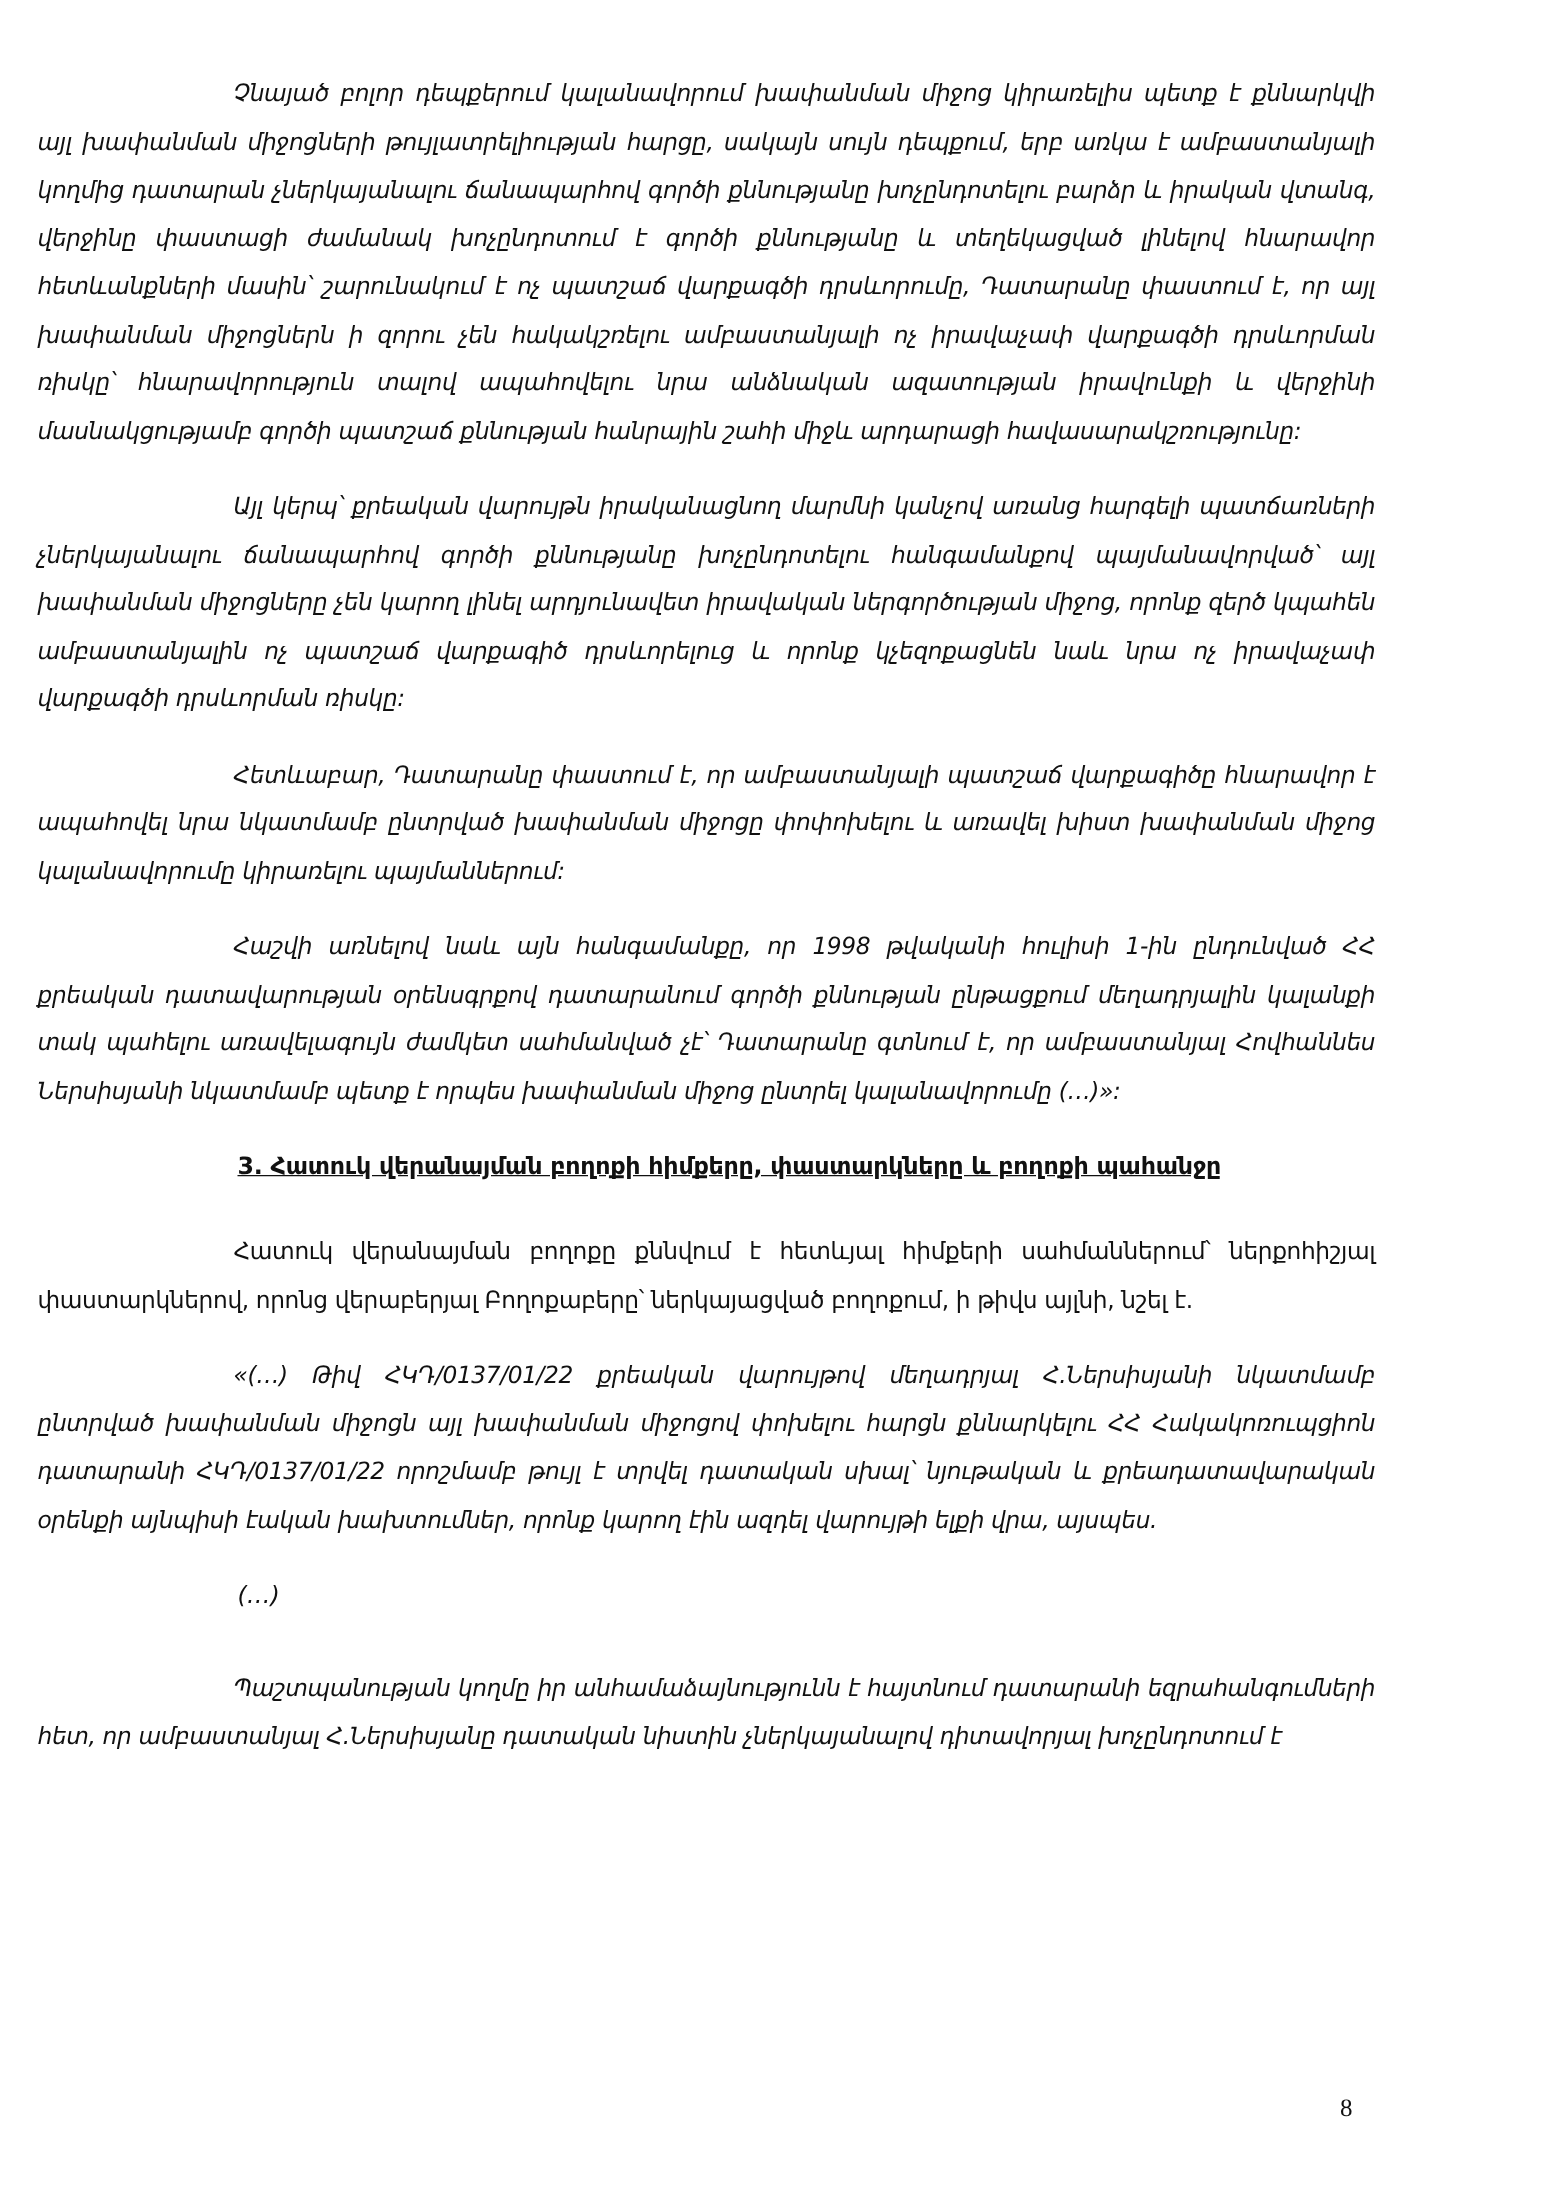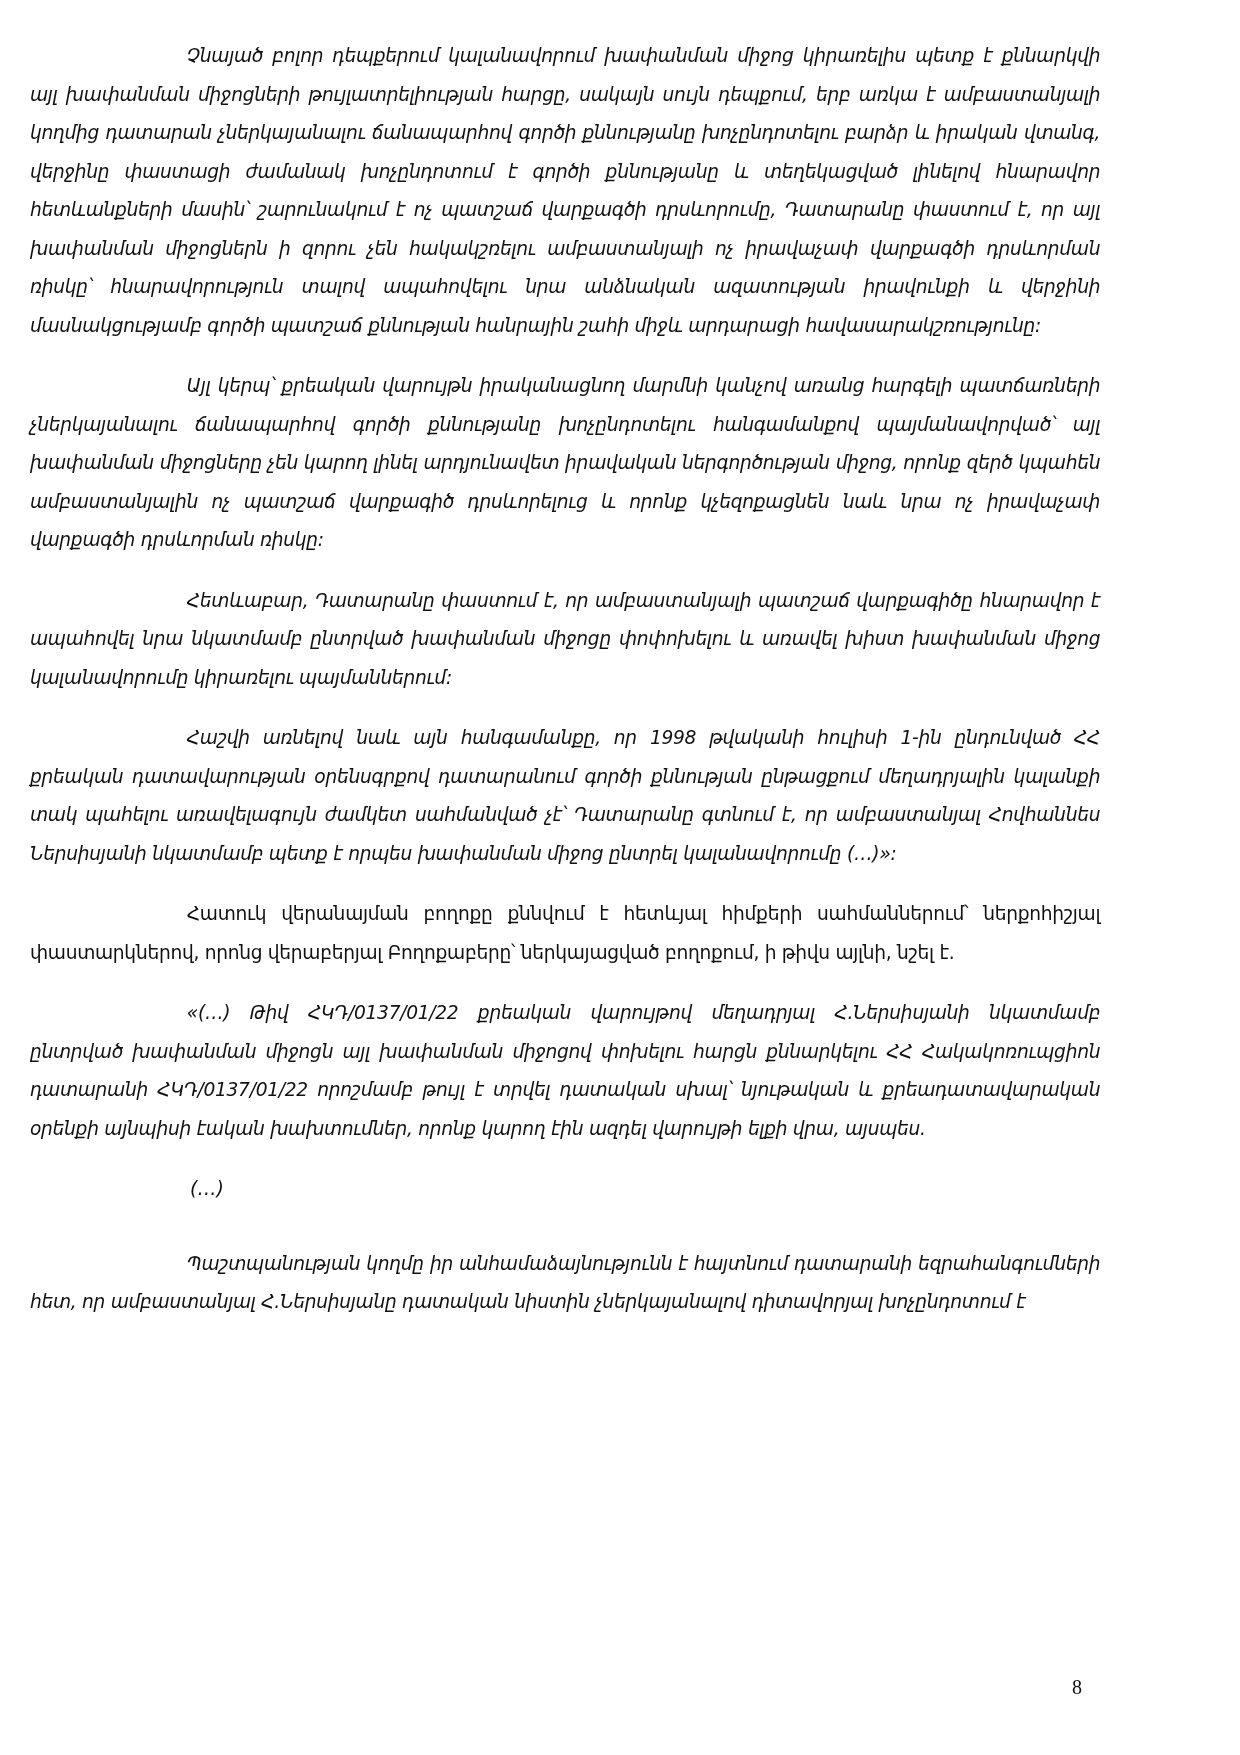--- a/index.html
+++ b/index.html
@@ -7,21 +7,21 @@
       width: 1240px;
       height: 1755px;
       position: relative;
       overflow: hidden;
       color: #111111;
       font-family: "DejaVu Sans", sans-serif;
     }
     .page {
       position: absolute;
       left: 30px;
-      top: 36px;
+      top: 56px;
       width: 1092px;
     }
     p.para {
       margin: 0 0 22px 0;
       font-size: 19px;
       line-height: 38.5px;
       text-align: justify;
       text-indent: 160px;
       letter-spacing: -0.3px;
       transform: scaleX(0.98);
@@ -56,20 +56,21 @@
   </style>
 </head>
 <body>
 
 <div class="page">
   <p class="para italic">Չնայած բոլոր դեպքերում կալանավորում խափանման միջոց կիրառելիս պետք է քննարկվի այլ խափանման միջոցների թույլատրելիության հարցը, սակայն սույն դեպքում, երբ առկա է ամբաստանյալի կողմից դատարան չներկայանալու ճանապարհով գործի քննությանը խոչընդոտելու բարձր և իրական վտանգ, վերջինը փաստացի ժամանակ խոչընդոտում է գործի քննությանը և տեղեկացված լինելով հնարավոր հետևանքների մասին՝ շարունակում է ոչ պատշաճ վարքագծի դրսևորումը, Դատարանը փաստում է, որ այլ խափանման միջոցներն ի զորու չեն հակակշռելու ամբաստանյալի ոչ իրավաչափ վարքագծի դրսևորման ռիսկը՝ հնարավորություն տալով ապահովելու նրա անձնական ազատության իրավունքի և վերջինի մասնակցությամբ գործի պատշաճ քննության հանրային շահի միջև արդարացի հավասարակշռությունը:</p>
   <p class="para italic">Այլ կերպ՝ քրեական վարույթն իրականացնող մարմնի կանչով առանց հարգելի պատճառների չներկայանալու ճանապարհով գործի քննությանը խոչընդոտելու հանգամանքով պայմանավորված՝ այլ խափանման միջոցները չեն կարող լինել արդյունավետ իրավական ներգործության միջոց, որոնք զերծ կպահեն ամբաստանյալին ոչ պատշաճ վարքագիծ դրսևորելուց և որոնք կչեզոքացնեն նաև նրա ոչ իրավաչափ վարքագծի դրսևորման ռիսկը:</p>
   <p class="para italic">Հետևաբար, Դատարանը փաստում է, որ ամբաստանյալի պատշաճ վարքագիծը հնարավոր է ապահովել նրա նկատմամբ ընտրված խափանման միջոցը փոփոխելու և առավել խիստ խափանման միջոց կալանավորումը կիրառելու պայմաններում:</p>
   <p class="para italic">Հաշվի առնելով նաև այն հանգամանքը, որ 1998 թվականի հուլիսի 1-ին ընդունված ՀՀ քրեական դատավարության օրենսգրքով դատարանում գործի քննության ընթացքում մեղադրյալին կալանքի տակ պահելու առավելագույն ժամկետ սահմանված չէ՝ Դատարանը գտնում է, որ ամբաստանյալ Հովհաննես Ներսիսյանի նկատմամբ պետք է որպես խափանման միջոց ընտրել կալանավորումը (…)»:</p>
 
+  <h3 class="section-heading">3. Հատուկ վերանայման բողոքի հիմքերը, փաստարկները և բողոքի պահանջը</h3>
 
   <p class="para upright">Հատուկ վերանայման բողոքը քննվում է հետևյալ հիմքերի սահմաններում՝ ներքոհիշյալ փաստարկներով, որոնց վերաբերյալ Բողոքաբերը՝ ներկայացված բողոքում, ի թիվս այլնի, նշել է.</p>
   <p class="para italic">«(…) Թիվ ՀԿԴ/0137/01/22 քրեական վարույթով մեղադրյալ Հ.Ներսիսյանի նկատմամբ ընտրված խափանման միջոցն այլ խափանման միջոցով փոխելու հարցն քննարկելու ՀՀ Հակակոռուպցիոն դատարանի  ՀԿԴ/0137/01/22 որոշմամբ թույլ է տրվել դատական սխալ՝ նյութական և քրեադատավարական օրենքի այնպիսի էական խախտումներ, որոնք կարող էին ազդել վարույթի ելքի վրա, այսպես.</p>
 
   <p class="ellipsis">(…)</p>
 
   <p class="para italic">Պաշտպանության կողմը իր անհամաձայնությունն է հայտնում դատարանի եզրահանգումների հետ, որ ամբաստանյալ Հ.Ներսիսյանը դատական նիստին չներկայանալով դիտավորյալ խոչընդոտում է</p>
 </div>
 
 <div class="page-number">8</div>

